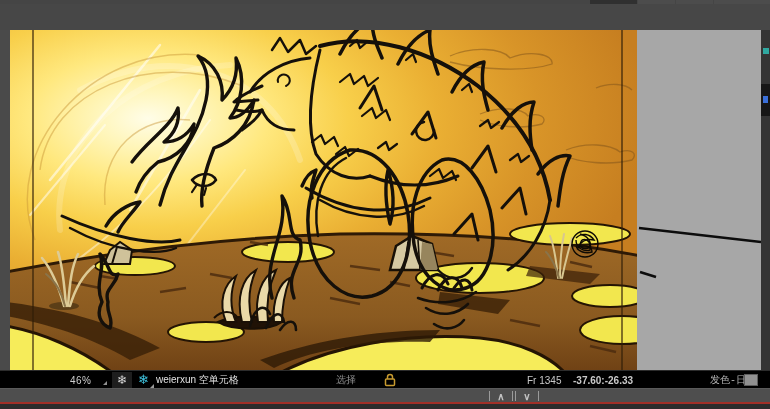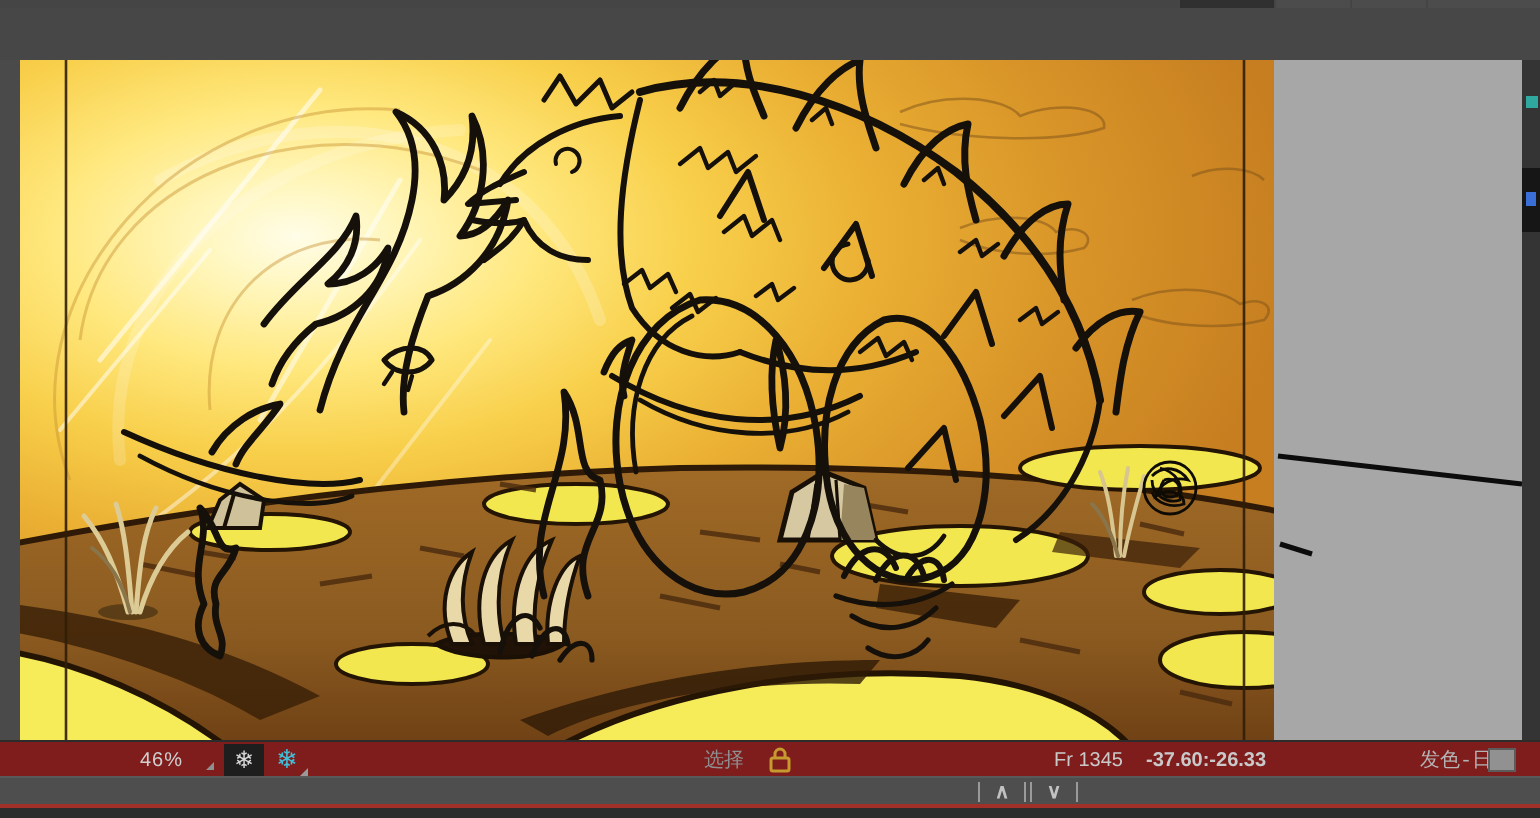--- a/index.html
+++ b/index.html
@@ -22,41 +22,41 @@
   .left-gutter { position:absolute; left:0; top:0; width:10px; height:340px; background:#4a4a4a; }
   .artwork-wrap { position:absolute; left:10px; top:0; width:627px; height:340px; }
   .pasteboard { position:absolute; left:637px; top:0; width:124px; height:340px; background:#a7a7a7; }
   .right-sliver { position:absolute; left:761px; top:0; width:9px; height:340px; background:#343434; }
   .sliver-teal { position:absolute; left:2px; top:18px; width:6px; height:6px; background:#2fa8a0; }
   .sliver-box { position:absolute; left:0px; top:54px; width:9px; height:32px; background:#161616; }
   .sliver-blue { position:absolute; left:2px; top:12px; width:5px; height:7px; background:#3a6fd8; }
   
   .statusbar {
     position:absolute; left:0; top:370px; width:770px; height:18px;
-    background:#7f1d1d; border-top:1px solid #2c2c2c; color:#c8c8c8; font-size:10px;
+    background:#000000; border-top:1px solid #2c2c2c; color:#c8c8c8; font-size:10px;
   }
   .sb-item { position:absolute; top:0; height:18px; display:flex; align-items:center; }
   .icon-btn { position:relative; display:flex; align-items:center; justify-content:center; }
   .corner-tri {
     position:absolute; right:-1px; bottom:0px; width:0; height:0;
     border-left:4px solid transparent; border-bottom:4px solid #9a9a9a;
   }
   .zoom-text { left:70px; color:#cfcfcf; letter-spacing:0.5px; }
   .zoom-tri { left:103px; top:10px; position:absolute; width:0; height:0;
     border-left:4px solid transparent; border-bottom:4px solid #909090; }
   .freeze-white-btn {
     left:112px; top:1px; position:absolute; width:20px; height:16px; background:#1e1e1e;
     color:#d8d8d8; font-size:12px; text-align:center; line-height:16px;
   }
   .freeze-cyan-btn {
     left:134px; top:1px; position:absolute; width:19px; height:16px;
     color:#3fc1dc; font-size:13px; text-align:center; line-height:16px;
   }
   .cell-label { left:156px; color:#e2e2e2; }
-  .tool-hint { left:352px; color:#8f8f8f; }
+  .tool-hint { left:336px; color:#8f8f8f; }
   .frame-label { left:527px; color:#c9c9c9; }
   .coords { left:573px; color:#c9c9c9;font-weight:bold; }
   .color-label { left:710px; color:#b4b4b4;font-family:Liberation Mono, monospace; }
   .color-swatch { position:absolute; left:744px; top:3px; width:14px; height:12px;
     background:#919191; border:1px solid #5c5c5c; }
   
   .bottombar { position:absolute; left:0; top:388px; width:770px; height:14px;
     background:#4e4e4e; border-top:1px solid #5a5a5a; }
   .collapse-group { position:absolute; left:489px; top:0; height:14px; display:flex; align-items:center; gap:2px; }
   .vsep { width:1px; height:10px; background:#9a9a9a; }
@@ -323,20 +323,21 @@
 
     <div class="sb-item zoom-text">46%</div>
     <div class="zoom-tri"></div>
 
     <div class="freeze-white-btn">❄</div>
     <div class="freeze-cyan-btn">
       <span>❄</span>
       <span class="corner-tri"></span>
     </div>
 
+    <div class="sb-item cell-label">weierxun 空单元格</div>
 
     <div class="sb-item tool-hint">选择</div>
 
     <div class="sb-item frame-label">Fr 1345</div>
 
     <div class="sb-item coords">-37.60:-26.33</div>
 
     <div class="sb-item color-label">发色-日</div>
     <div class="color-swatch"></div>
   </div>

